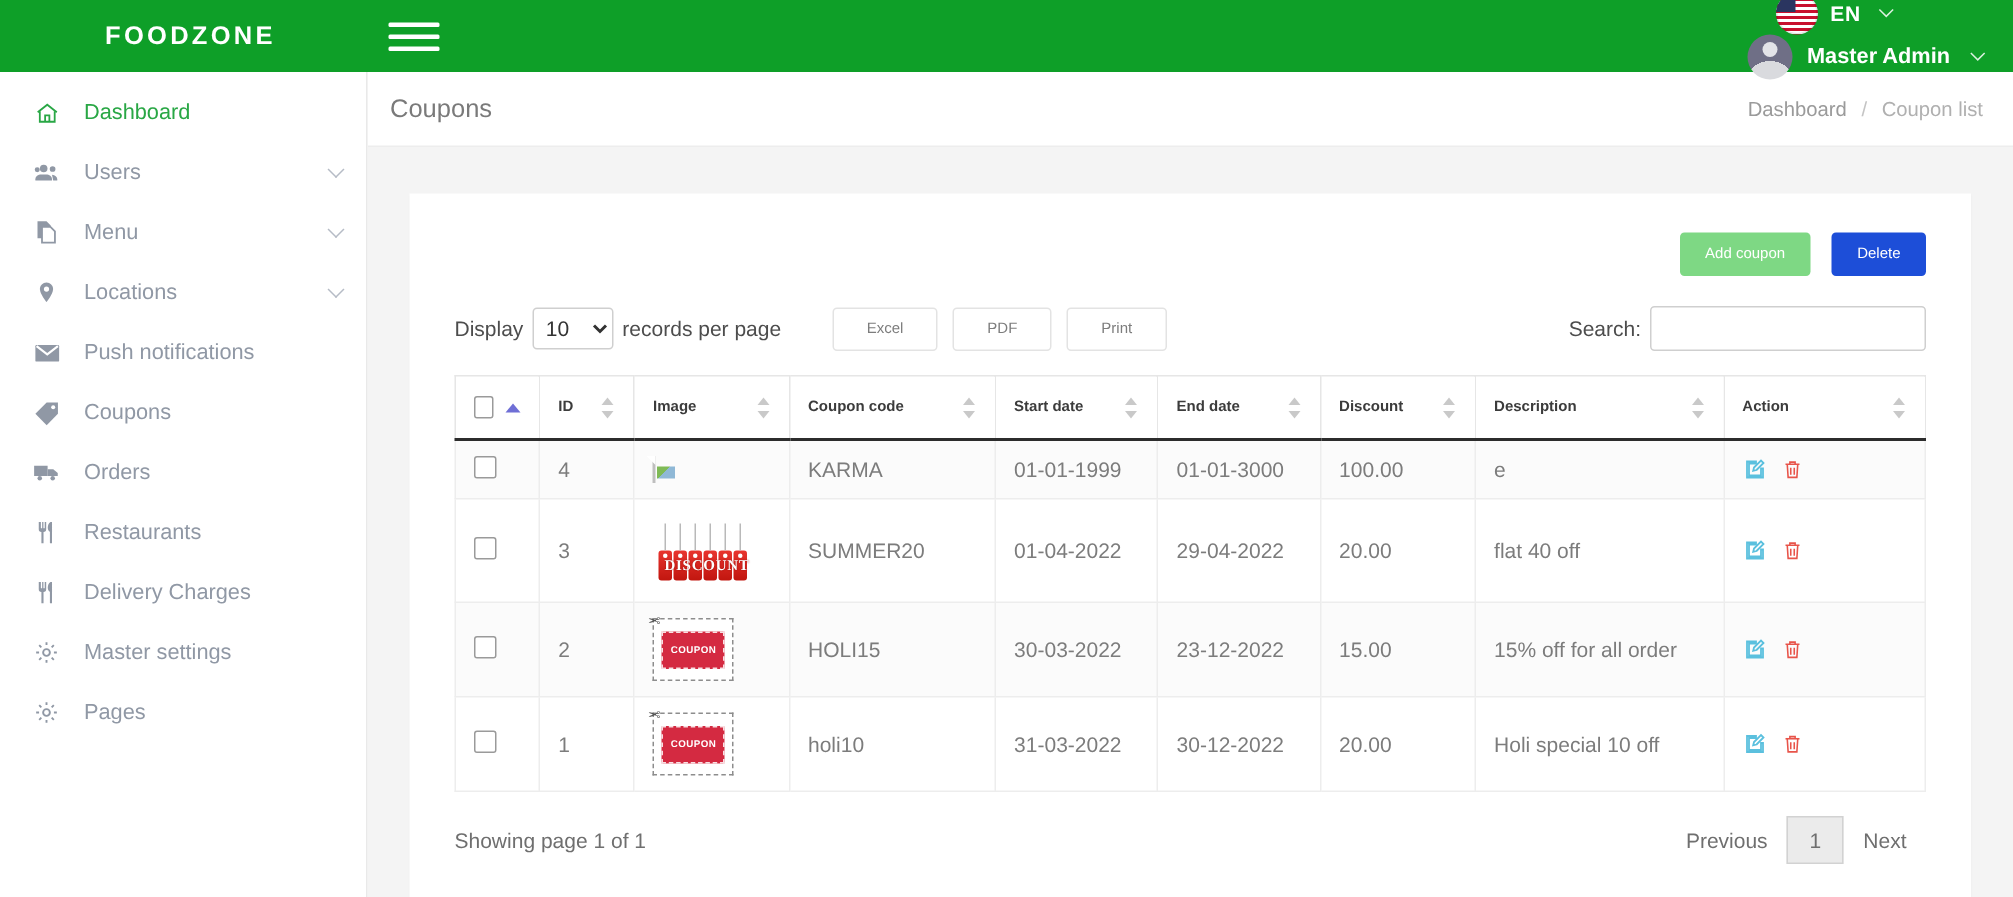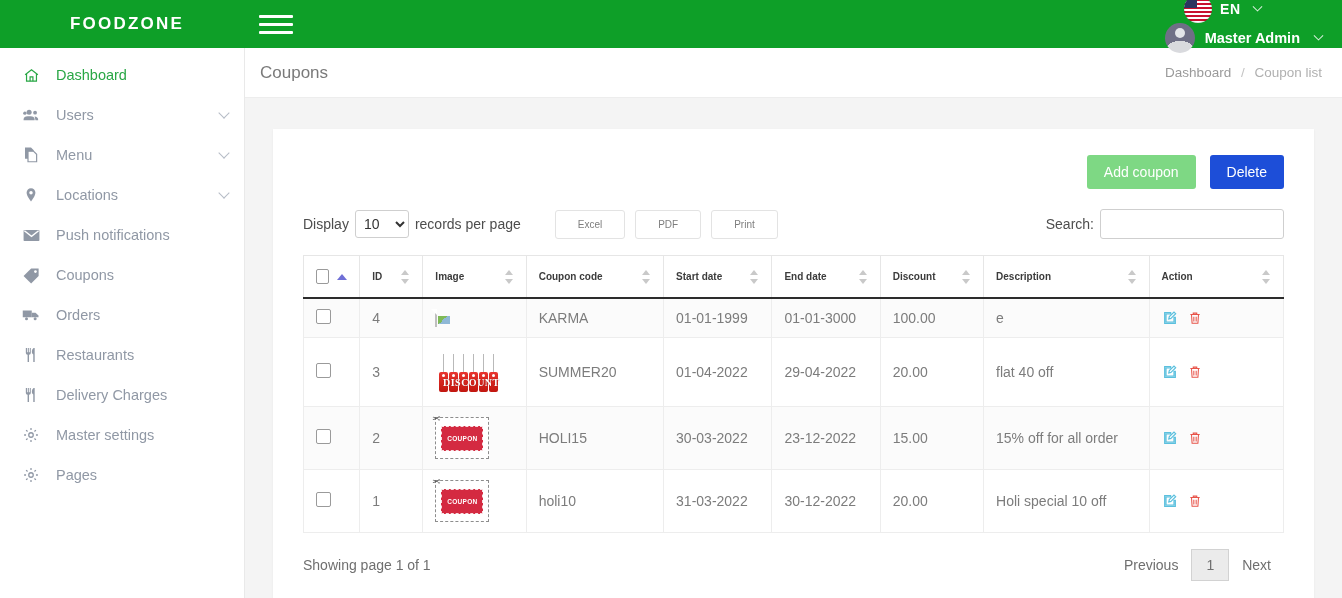--- a/index.html
+++ b/index.html
@@ -113,21 +113,21 @@
 
   .card {
     position: absolute; left: 28px; right: 28px; top: 81px;
     background: #fff;
     box-shadow: 0 1px 2px rgba(0,0,0,.06);
     padding: 18px 30px 0 30px;
     min-height: 520px;
   }
   .card-actions { display: flex; justify-content: flex-end; gap: 14px; padding: 8px 0 6px; }
   .btn {
-    border: none; color: #fff; font-size: 14px;
+    border: none; color: #fff; font-size: 10px;
     padding: 9px 17px; border-radius: 3px; cursor: pointer;
     font-family: inherit;
   }
   .btn-add { background: #7ed884; }
   .btn-del { background: #1d4ed8; }
 
   .toolbar {
     display: flex; align-items: center; margin-top: 14px;
   }
   .display-wrap { display: flex; align-items: center; font-size: 14px; color: #4d4d4d; gap: 6px; }

